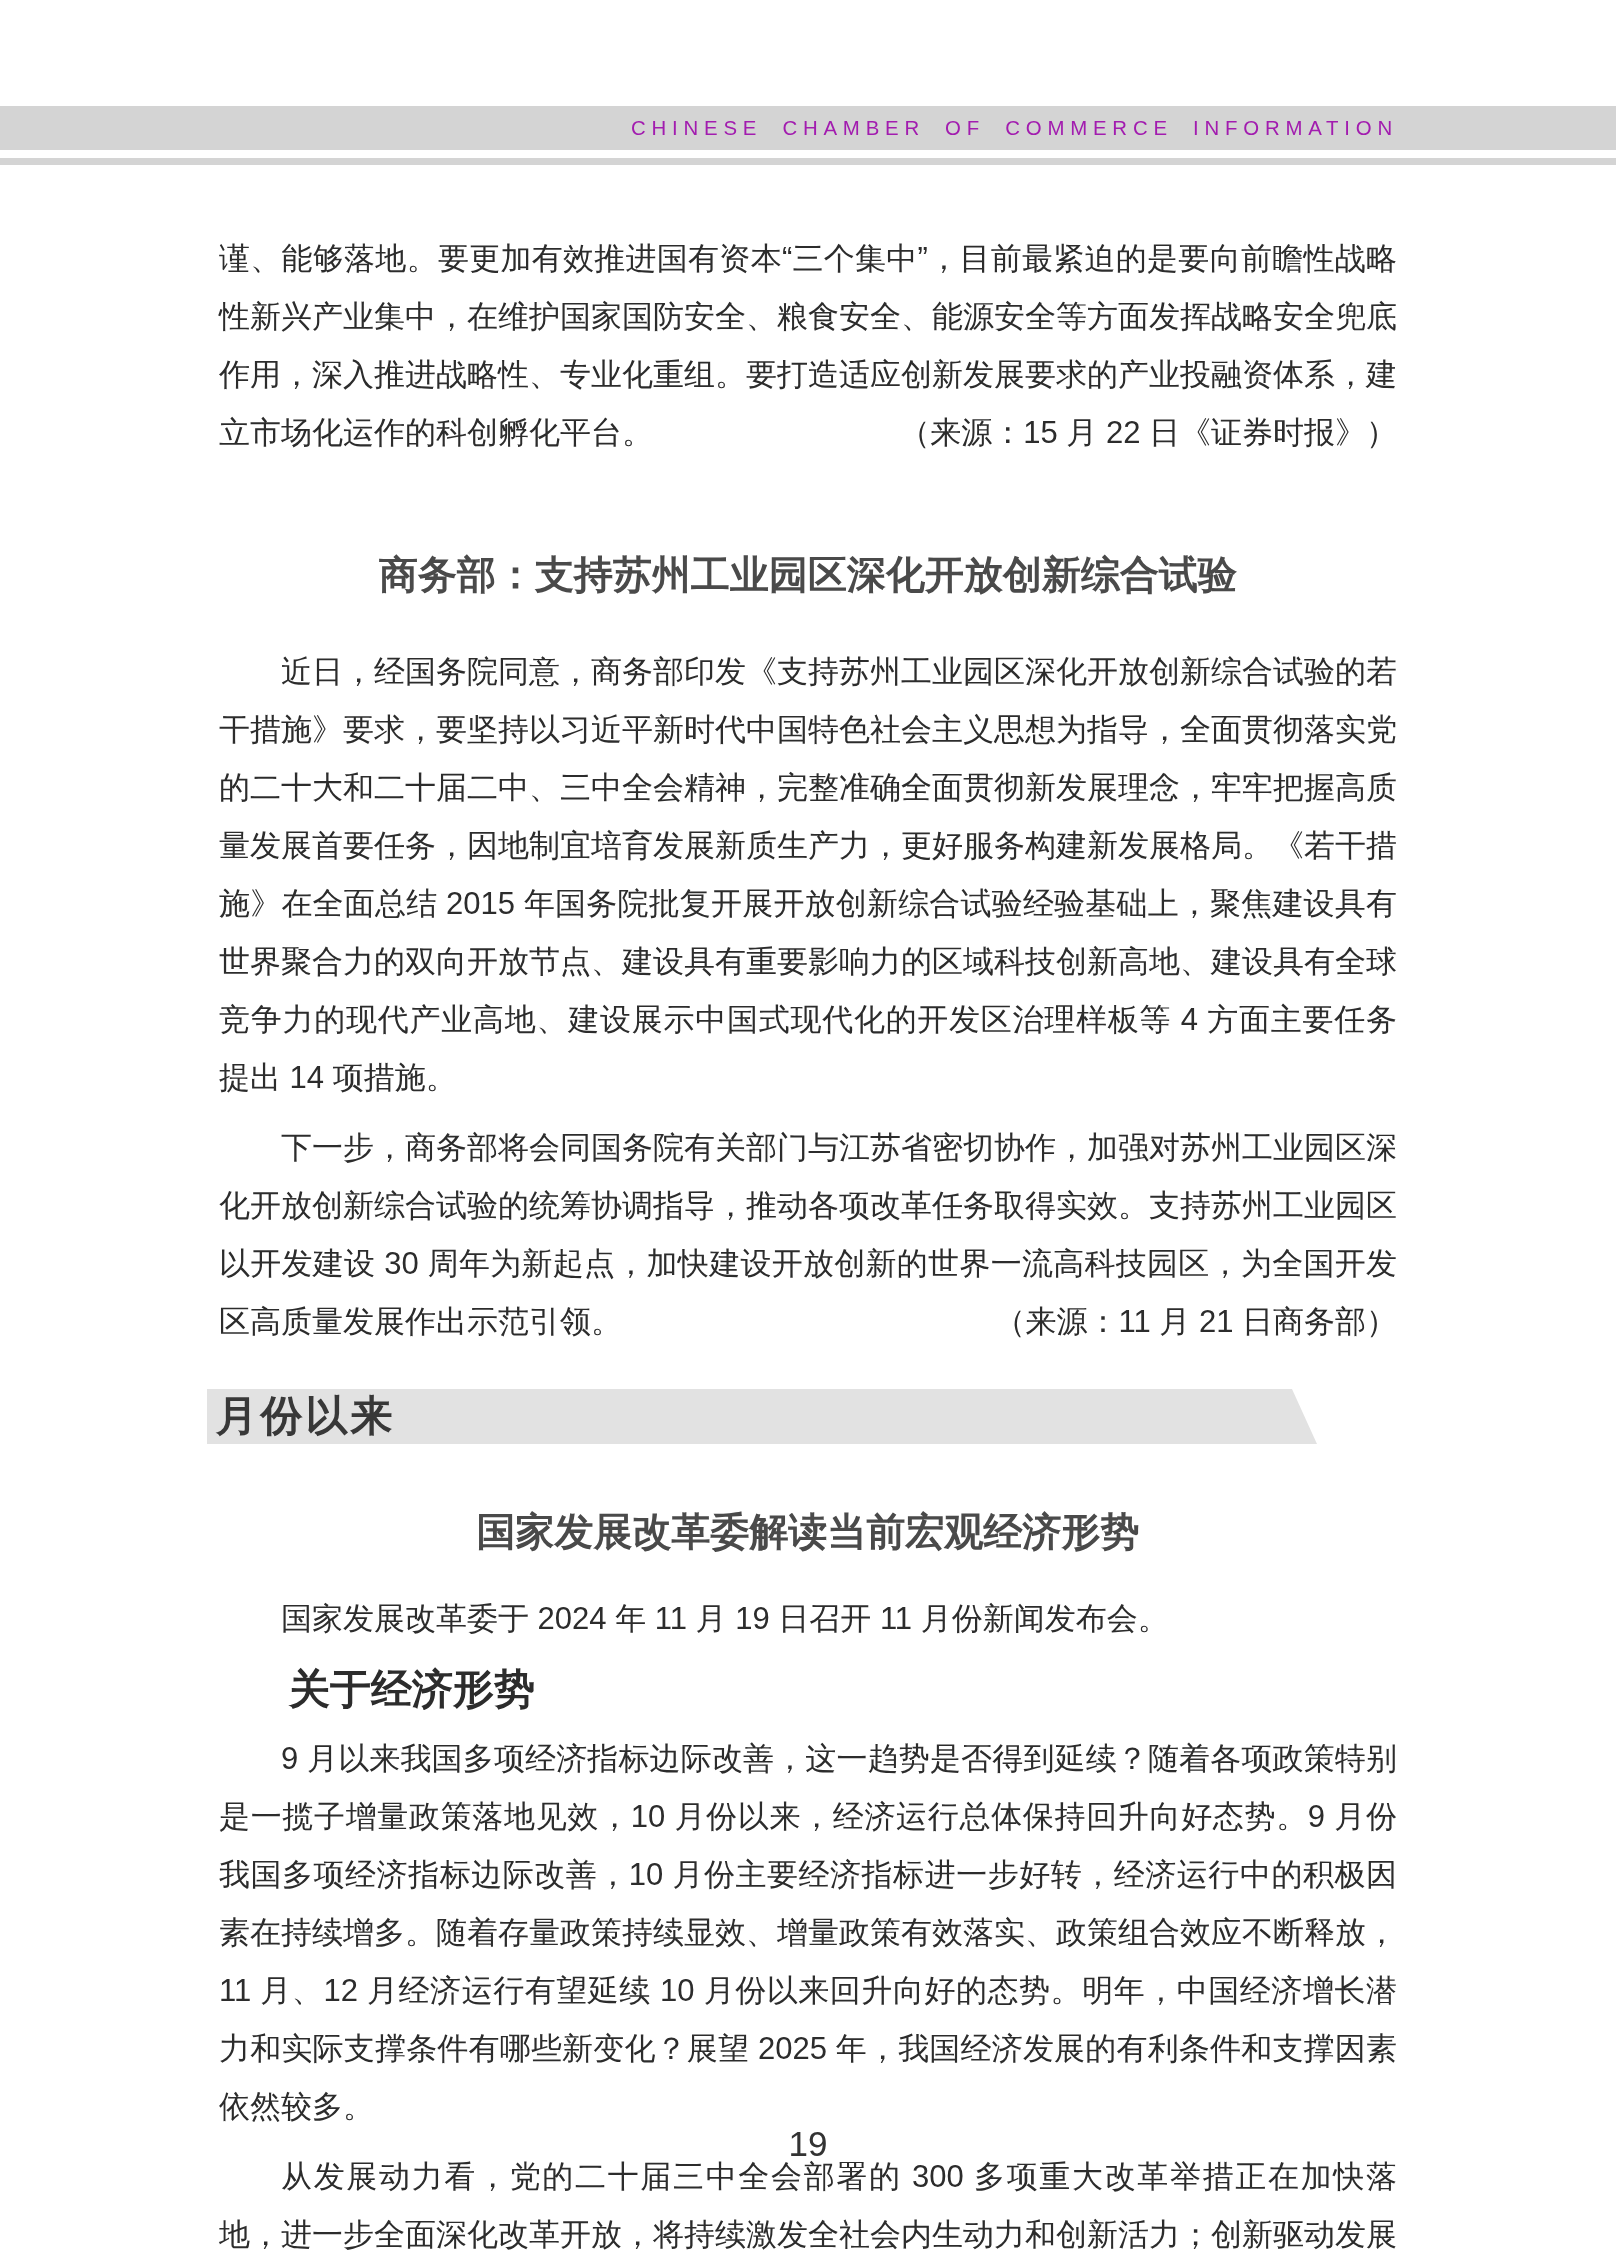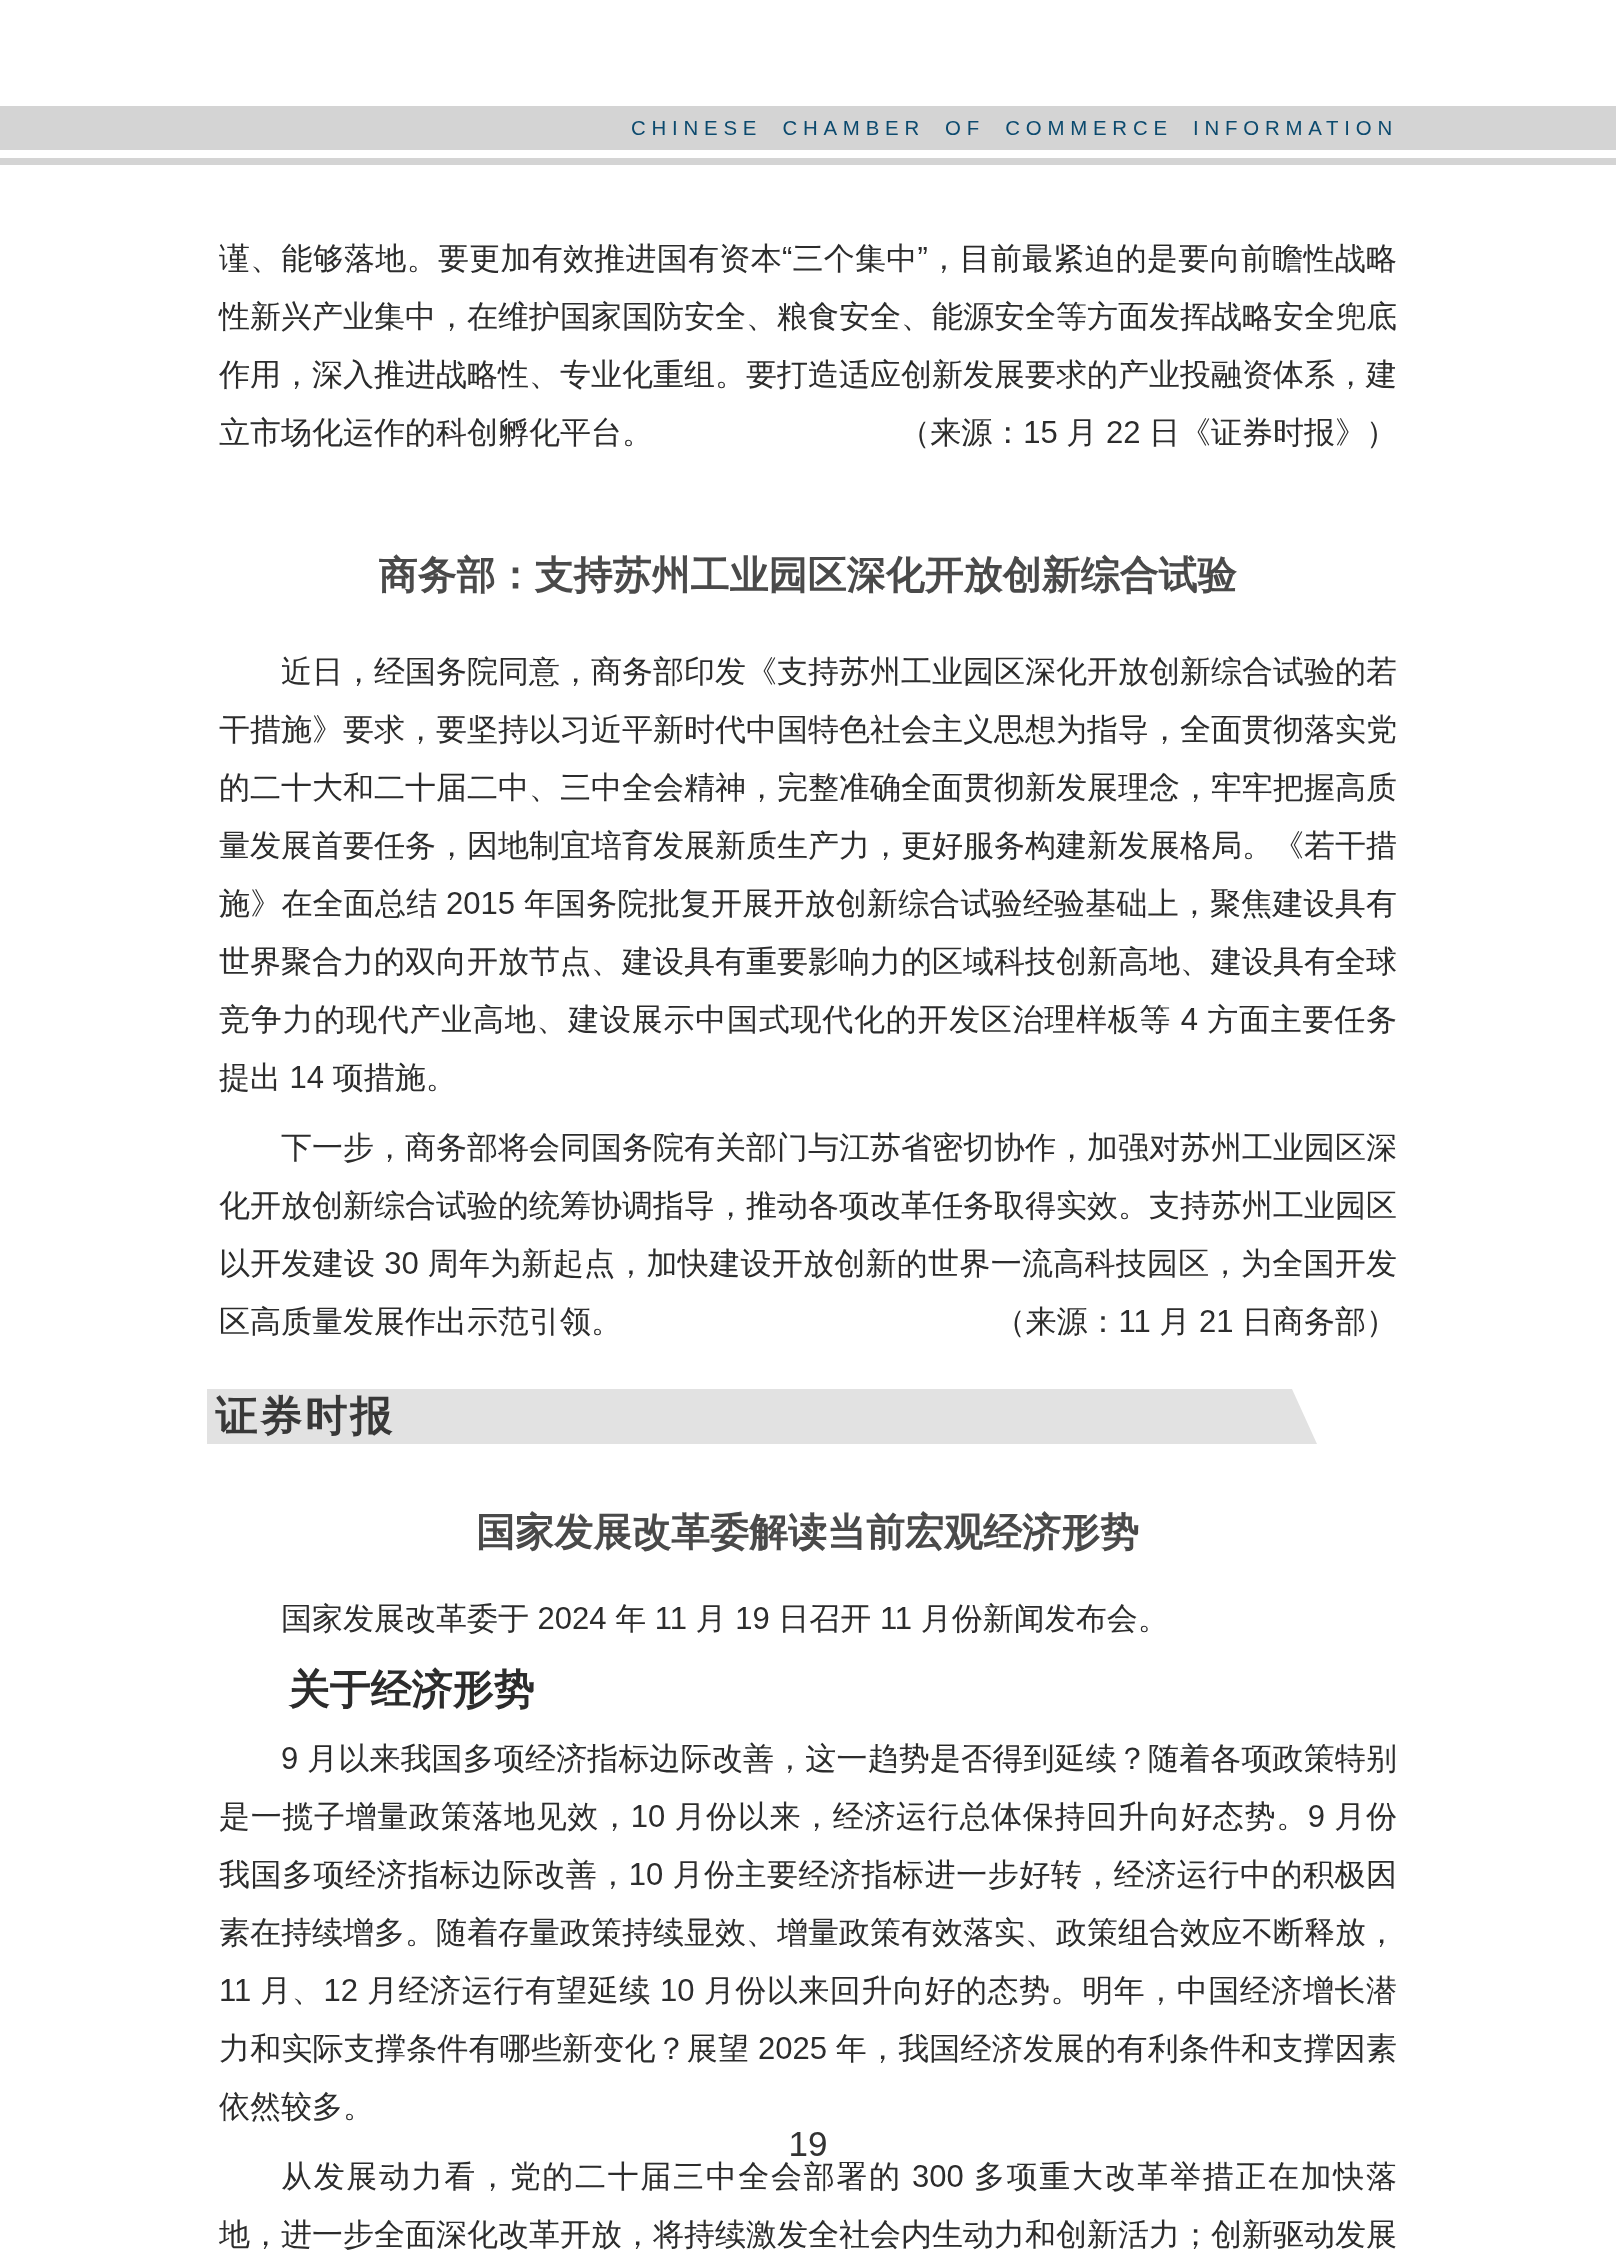--- a/index.html
+++ b/index.html
@@ -21,21 +21,21 @@
     background: #d4d4d4;
   }
   .masthead-text {
     position: absolute;
     top: 0; right: 218px;
     height: 44px;
     line-height: 44px;
     font-size: 20.4px;
     letter-spacing: 5.8px;
     word-spacing: 8.7px;
-    color: #0c4a6e;
+    color: #a21caf;
     white-space: nowrap;
   }
   .accent-band {
     position: absolute;
     top: 158px; left: 0; right: 0;
     height: 6.6px;
     background: #d4d4d4;
   }
 
   
@@ -122,21 +122,21 @@
 
     <p class="body-para clearfix"><span>谨、能够落地。要更加有效推进国有资本“三个集中”，目前最紧迫的是要向前瞻性战略性新兴产业集中，在维护国家国防安全、粮食安全、能源安全等方面发挥战略安全兜底作用，深入推进战略性、专业化重组。要打造适应创新发展要求的产业投融资体系，建立市场化运作的科创孵化平台。</span><span class="source">（来源：15 月 22 日《证券时报》）</span></p>
 
     <h2 class="article-heading">商务部：支持苏州工业园区深化开放创新综合试验</h2>
 
     <p class="body-para indent">近日，经国务院同意，商务部印发《支持苏州工业园区深化开放创新综合试验的若干措施》要求，要坚持以习近平新时代中国特色社会主义思想为指导，全面贯彻落实党的二十大和二十届二中、三中全会精神，完整准确全面贯彻新发展理念，牢牢把握高质量发展首要任务，因地制宜培育发展新质生产力，更好服务构建新发展格局。《若干措施》在全面总结 2015 年国务院批复开展开放创新综合试验经验基础上，聚焦建设具有世界聚合力的双向开放节点、建设具有重要影响力的区域科技创新高地、建设具有全球竞争力的现代产业高地、建设展示中国式现代化的开发区治理样板等 4 方面主要任务提出 14 项措施。</p>
 
     <p class="body-para indent clearfix"><span>下一步，商务部将会同国务院有关部门与江苏省密切协作，加强对苏州工业园区深化开放创新综合试验的统筹协调指导，推动各项改革任务取得实效。支持苏州工业园区以开发建设 30 周年为新起点，加快建设开放创新的世界一流高科技园区，为全国开发区高质量发展作出示范引领。</span><span class="source">（来源：11 月 21 日商务部）</span></p>
 
     <div class="section-banner">
-      <span class="section-banner-label">证券时报</span>
+      <span class="section-banner-label">月份以来</span>
     </div>
 
     <h2 class="article-heading second">国家发展改革委解读当前宏观经济形势</h2>
 
     <p class="body-para indent">国家发展改革委于 2024 年 11 月 19 日召开 11 月份新闻发布会。</p>
 
     <p class="subsection-heading">关于经济形势</p>
 
     <p class="body-para indent">9 月以来我国多项经济指标边际改善，这一趋势是否得到延续？随着各项政策特别是一揽子增量政策落地见效，10 月份以来，经济运行总体保持回升向好态势。9 月份我国多项经济指标边际改善，10 月份主要经济指标进一步好转，经济运行中的积极因素在持续增多。随着存量政策持续显效、增量政策有效落实、政策组合效应不断释放，11 月、12 月经济运行有望延续 10 月份以来回升向好的态势。明年，中国经济增长潜力和实际支撑条件有哪些新变化？展望 2025 年，我国经济发展的有利条件和支撑因素依然较多。</p>
 

